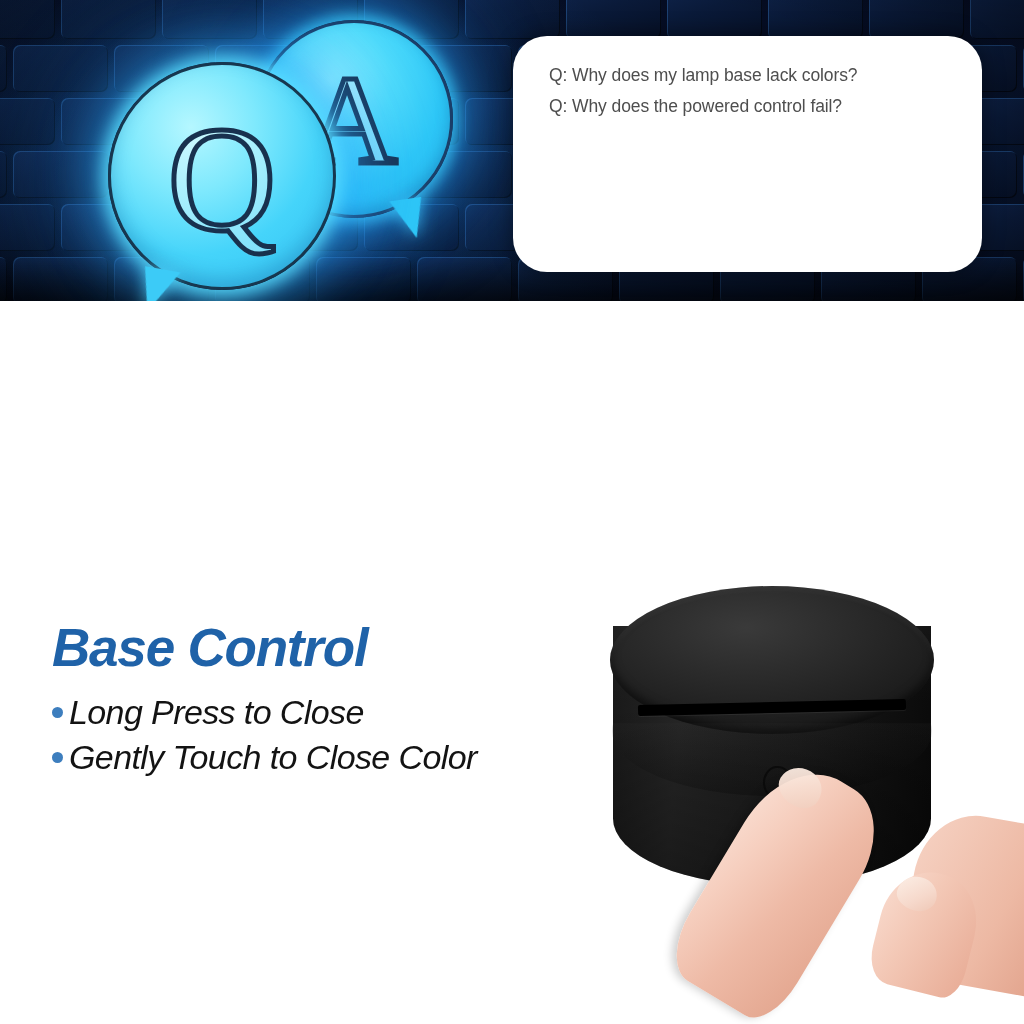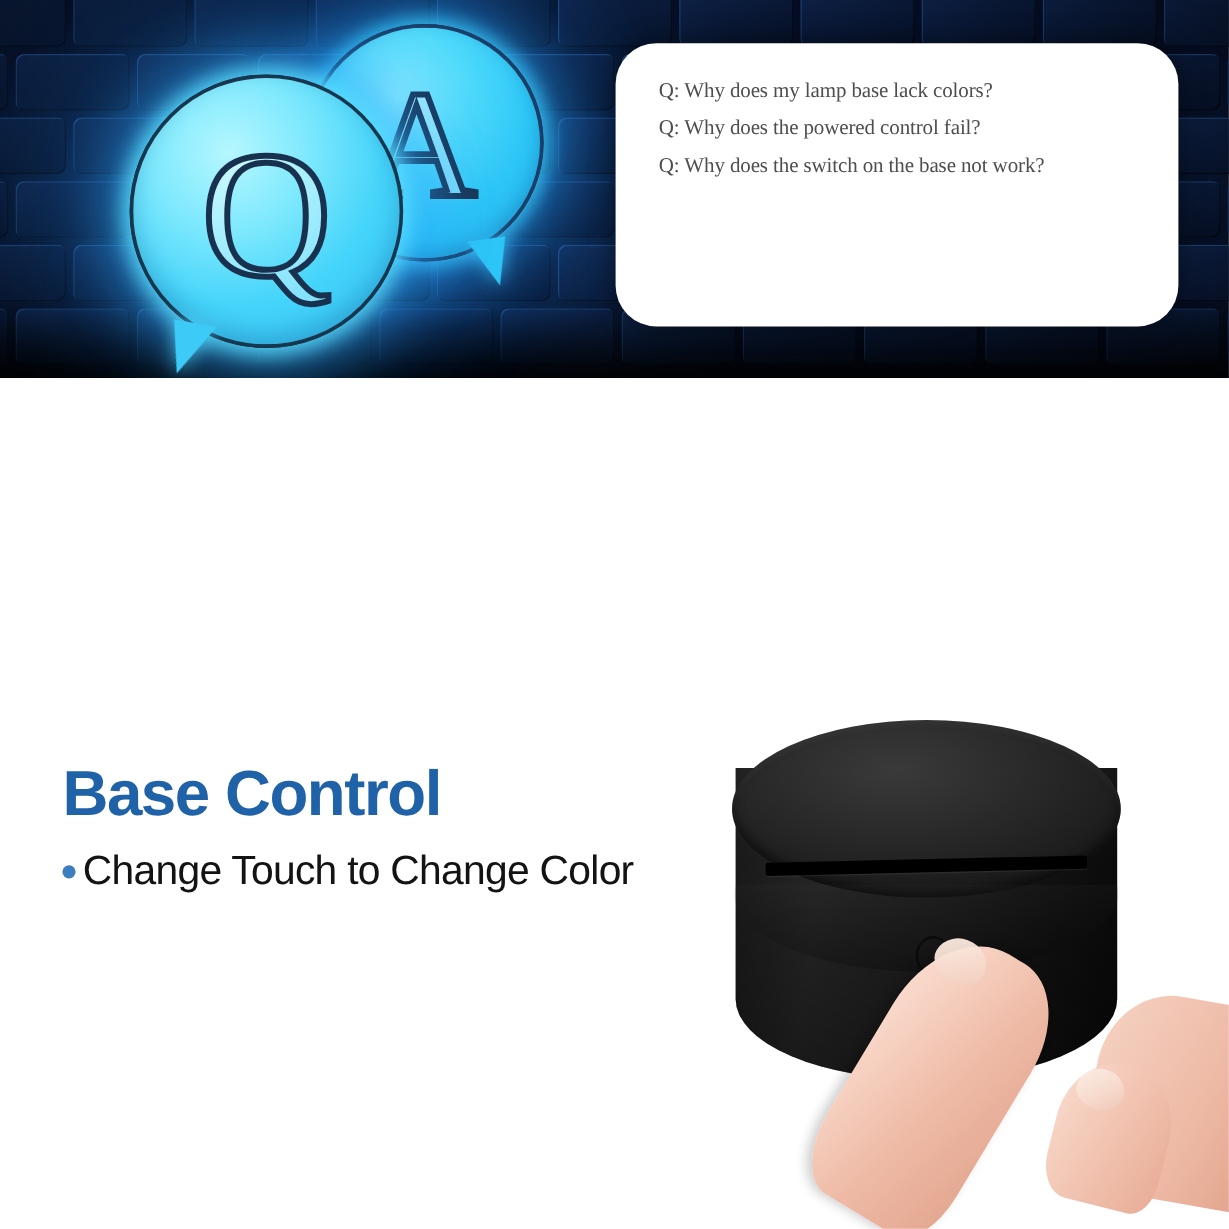--- a/index.html
+++ b/index.html
@@ -141,38 +141,38 @@
     box-sizing: border-box;
     padding: 24px 26px 18px 36px;
     box-shadow: 0 0 22px rgba(0,0,0,0.45);
   }
   .qa-question {
     font-size: 17.5px;
     color: #4e4e4e;
     line-height: 31px;
     white-space: nowrap;
     letter-spacing: -0.1px;
-    font-family: Liberation Serif, serif;
   }
   .qa-answer {
     margin-top: 9px;
     font-size: 18px;
     font-weight: bold;
     color: #3e6ae6;
     line-height: 23px;
     letter-spacing: -0.2px;
     width: 390px;
   }
 
   
   #base-control-section {
     position: absolute;
-    left: 0; top: 315px;
+    left: 0; top: 301px;
     width: 1024px; height: 709px;
     background: #ffffff;
+    font-style: italic;
   }
 
   #bc-text { position: absolute; left: 52px; top: 320px; width: 520px; }
   #bc-title {
     font-size: 53px;
     font-weight: bold;
     color: #1f62a8;
     letter-spacing: -1.2px;
     line-height: 1;
     margin-bottom: 18px;
@@ -392,33 +392,36 @@
     </div>
     <div class="bubble bubble-q">
       <div class="tail"></div>
       <span class="bubble-letter">Q</span>
     </div>
   </div>
 
   <div id="qa-card">
     <div class="qa-question">Q: Why does my lamp base lack colors?</div>
     <div class="qa-question">Q: Why does the powered control fail?</div>
-    <div class="qa-question">Q: Why does the switch on the base not work?</div>
   </div>
 
 </section>
 
 <section id="base-control-section">
 
   <div id="bc-text">
     <div id="bc-title">Base Control</div>
 
     <div class="bc-item">
       <span class="bc-dot"></span>
-      <span class="bc-label">Change Touch to Change Color</span>
+      <span class="bc-label">Long Press to Close</span>
+    </div>
+    <div class="bc-item">
+      <span class="bc-dot"></span>
+      <span class="bc-label">Gently Touch to Close Color</span>
     </div>
   </div>
 
   <div id="lamp-base">
     <div class="base-body">
       <div class="base-body-shade"></div>
     </div>
     <div class="base-top"></div>
     <div class="base-top-rim"></div>
     <div class="base-slot"></div>

